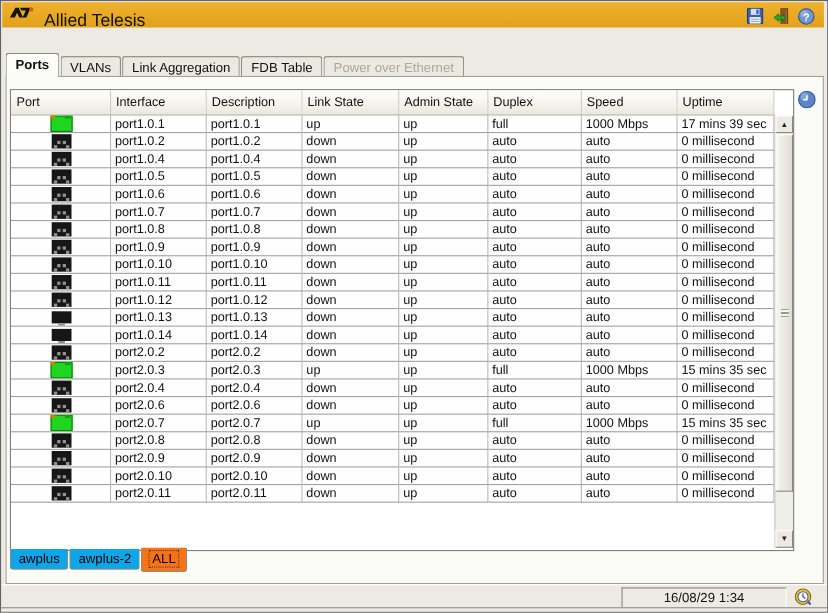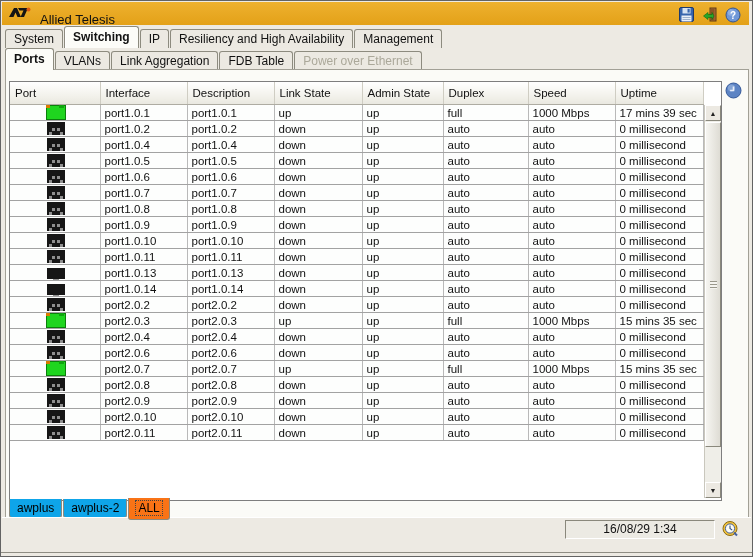--- a/index.html
+++ b/index.html
@@ -1,21 +1,21 @@
 <!DOCTYPE html>
 <html><head>
 <meta charset="utf-8">
 <style>
   html,body{margin:0;padding:0;background:#777;font-family:"Liberation Sans",sans-serif;}
   .window{position:relative;width:751px;height:555px;background:#edeae3;border:1px solid #636363;overflow:hidden;}
 
   
   .titlebar{position:absolute;left:1px;top:1px;width:747px;height:23px;background:linear-gradient(#eeb12f,#e3a118);display:flex;align-items:center;}
   .titlebar .logo{margin-left:7px;display:inline-block;}
-  .titlebar .apptitle{margin-left:8px;font-size:13px;color:#111;margin-top:12px;}
+  .titlebar .apptitle{margin-left:8px;font-size:16px;color:#111;margin-top:12px;}
   .tb-icons{position:absolute;right:8px;top:4px;display:flex;gap:6px;}
   .tb-btn{width:17px;height:17px;display:flex;align-items:center;justify-content:center;cursor:pointer;}
 
   
   .tabstrip{position:absolute;left:4px;display:flex;align-items:flex-end;height:22px;}
   .maintabs{top:25px;}
   .subtabs{top:47px;text-align:center;}
   .tab{height:18px;line-height:18px;padding:0 8px;font-size:12px;color:#111;background:#ece9e2;border:1px solid #8d8b7f;border-bottom:none;border-radius:3px 3px 0 0;margin-right:1px;position:relative;cursor:pointer;white-space:nowrap;}
   .tab.active{background:#fcfcf8;font-weight:bold;height:21px;line-height:21px;z-index:3;box-shadow:1px 0 0 #fff inset,-0px 0 0 #fff;}
   .tab.disabled{color:#aba89a;cursor:default;}
@@ -51,21 +51,21 @@
   
   .timerbtn{position:absolute;right:6px;top:12px;cursor:pointer;}
 
   
   .stacktabs{position:absolute;left:3px;top:429px;display:flex;height:22px;}
   .stab{height:18px;line-height:18px;padding:0 7px;font-size:12px;background:#0ea5e9;border:1px solid #8d8b7f;border-top:none;border-radius:0 0 3px 3px;margin-right:1px;cursor:pointer;}
   .stab.active{background:#f97316;height:21px;line-height:20px;margin-top:-1px;z-index:2;}
   .stab.active .stab-inner{outline:1px dotted #444;padding:0 2px;}
 
   
-  .statusbar{position:absolute;left:1px;top:516px;width:749px;height:21px;background:#edeae3;border-top:1px solid #fff;}
+  .statusbar{position:absolute;left:1px;top:530px;width:749px;height:21px;background:#edeae3;border-top:1px solid #fff;}
   .datebox{position:absolute;right:36px;top:2px;width:148px;height:17px;border:1px solid;border-color:#8a887c #fff #fff #8a887c;background:#eceae3;text-align:center;font-size:12px;line-height:17px;color:#111;}
   .clockbtn{position:absolute;right:12px;top:2px;cursor:pointer;}
   .bottomedge{position:absolute;left:0;top:551px;width:751px;height:4px;background:#edeae3;border-top:1px solid #8f8d83;}
 </style>
 </head>
 <body>
 
 <div class="window">
 
   <div class="titlebar">
@@ -98,27 +98,20 @@
       <span class="tb-btn">
         <svg width="16" height="16" viewBox="0 0 16 16">
           <circle cx="8" cy="8" r="7" fill="#6f97d8" stroke="#33548f"></circle>
           <circle cx="6" cy="5.5" r="3.2" fill="#9ab6e6" opacity="0.7"></circle>
           <text x="8" y="12" font-size="10" font-weight="bold" fill="#ffffff" text-anchor="middle" font-family="Liberation Sans, sans-serif">?</text>
         </svg>
       </span>
     </div>
   </div>
 
-  <div class="tabstrip maintabs">
-    <div class="tab"><span>System</span></div>
-    <div class="tab active"><span>Switching</span></div>
-    <div class="tab"><span>IP</span></div>
-    <div class="tab"><span>Resiliency and High Availability</span></div>
-    <div class="tab"><span>Management</span></div>
-  </div>
 
   <div class="tabstrip subtabs">
     <div class="tab active"><span>Ports</span></div>
     <div class="tab"><span>VLANs</span></div>
     <div class="tab"><span>Link Aggregation</span></div>
     <div class="tab"><span>FDB Table</span></div>
     <div class="tab disabled"><span>Power over Ethernet</span></div>
   </div>
 
   <div class="panel">
@@ -242,20 +235,30 @@
     <td class="portcell"><span class="porticon icon-black"></span></td>
     <td>port1.0.11</td>
     <td>port1.0.11</td>
     <td>down</td>
     <td>up</td>
     <td>auto</td>
     <td>auto</td>
     <td>0 millisecond</td>
   </tr>
             <tr>
+    <td class="portcell"><span class="porticon icon-black"></span></td>
+    <td>port1.0.12</td>
+    <td>port1.0.12</td>
+    <td>down</td>
+    <td>up</td>
+    <td>auto</td>
+    <td>auto</td>
+    <td>0 millisecond</td>
+  </tr>
+            <tr>
     <td class="portcell"><span class="porticon icon-sfp"></span></td>
     <td>port1.0.13</td>
     <td>port1.0.13</td>
     <td>down</td>
     <td>up</td>
     <td>auto</td>
     <td>auto</td>
     <td>0 millisecond</td>
   </tr>
             <tr>

